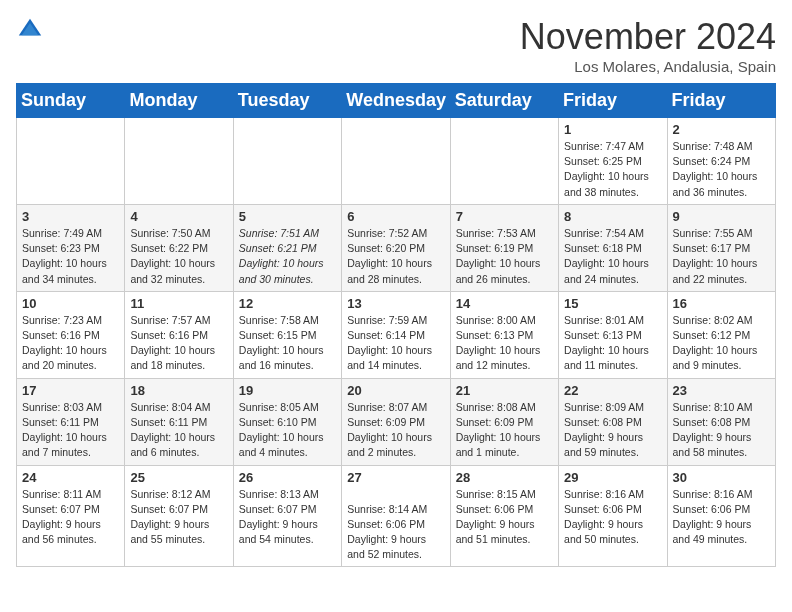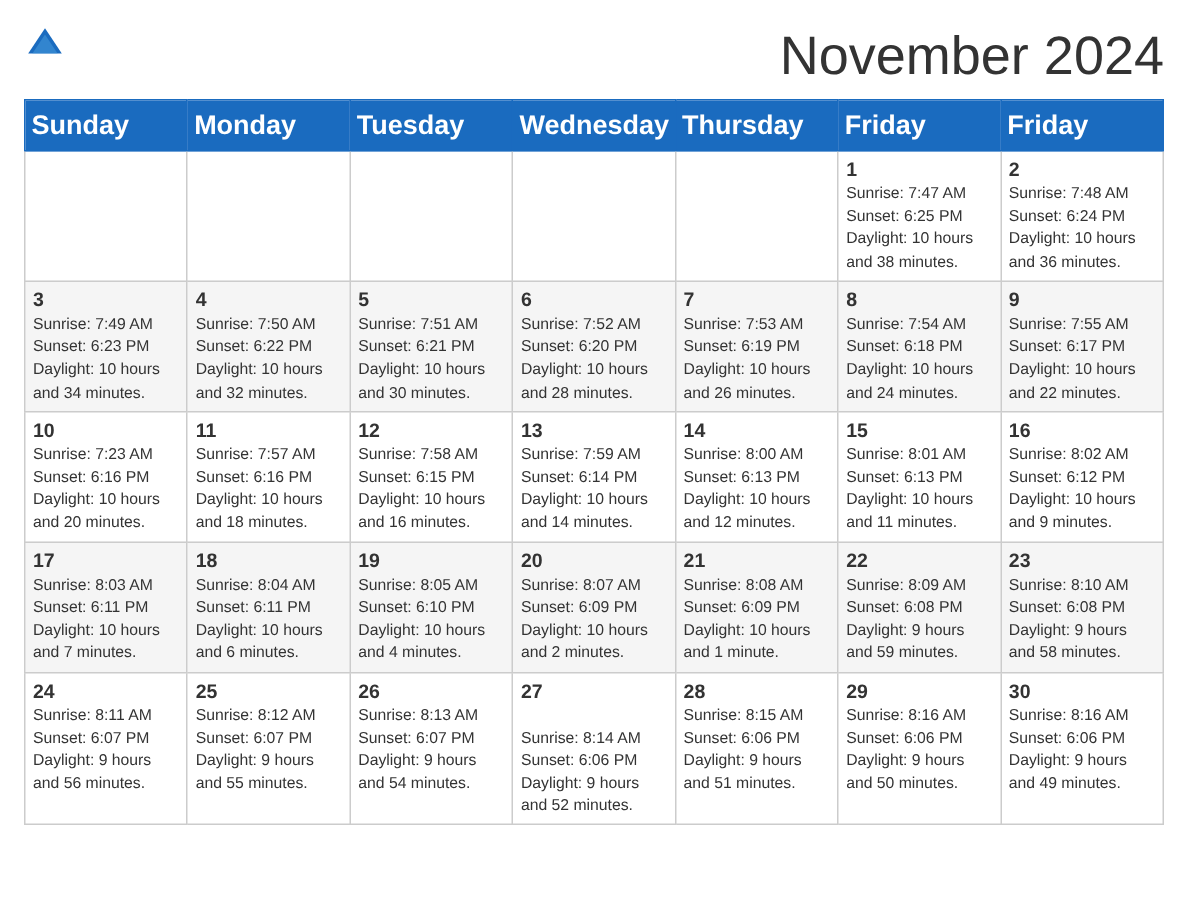--- a/index.html
+++ b/index.html
@@ -98,31 +98,32 @@
 
 <div class="header-area">
   <div class="logo">
     <svg class="logo-icon" viewBox="0 0 40 40" xmlns="http://www.w3.org/2000/svg">
       <polygon points="20,4 36,28 4,28" fill="#1a6bbf"></polygon>
       <polygon points="20,10 32,28 8,28" fill="#4a9fe0" opacity="0.5"></polygon>
     </svg>
   </div>
   <div class="title-area">
     <div class="month-title">November 2024</div>
+    <div class="location-title">Los Molares, Andalusia, Spain</div>
   </div>
 </div>
 
 <table>
   <thead>
     <tr>
     <th>Sunday</th>
         <th>Monday</th>
         <th>Tuesday</th>
         <th>Wednesday</th>
-        <th>Thursday</th>
+        <th>Saturday</th>
         <th>Friday</th>
         <th>Friday</th>
       </tr>
   </thead>
   <tbody id="calendar-body">
   <tr>
         <td class="empty-cell"></td>
         <td class="empty-cell"></td>
         <td class="empty-cell"></td>
         <td class="empty-cell"></td>
@@ -152,21 +153,21 @@
         </td>
         <td>
           <div class="day-num">4</div>
           <div class="day-info" style="white-space: pre-line;">Sunrise: 7:50 AM
 Sunset: 6:22 PM
 Daylight: 10 hours
 and 32 minutes.</div>
         </td>
         <td>
           <div class="day-num">5</div>
-          <div class="day-info" style="white-space: pre-line;">Sunrise: 7:51 AM
+          <div class="day-info" style="white-space: pre-line; font-style: italic;">Sunrise: 7:51 AM
 Sunset: 6:21 PM
 Daylight: 10 hours
 and 30 minutes.</div>
         </td>
         <td>
           <div class="day-num">6</div>
           <div class="day-info" style="white-space: pre-line;">Sunrise: 7:52 AM
 Sunset: 6:20 PM
 Daylight: 10 hours
 and 28 minutes.</div>

